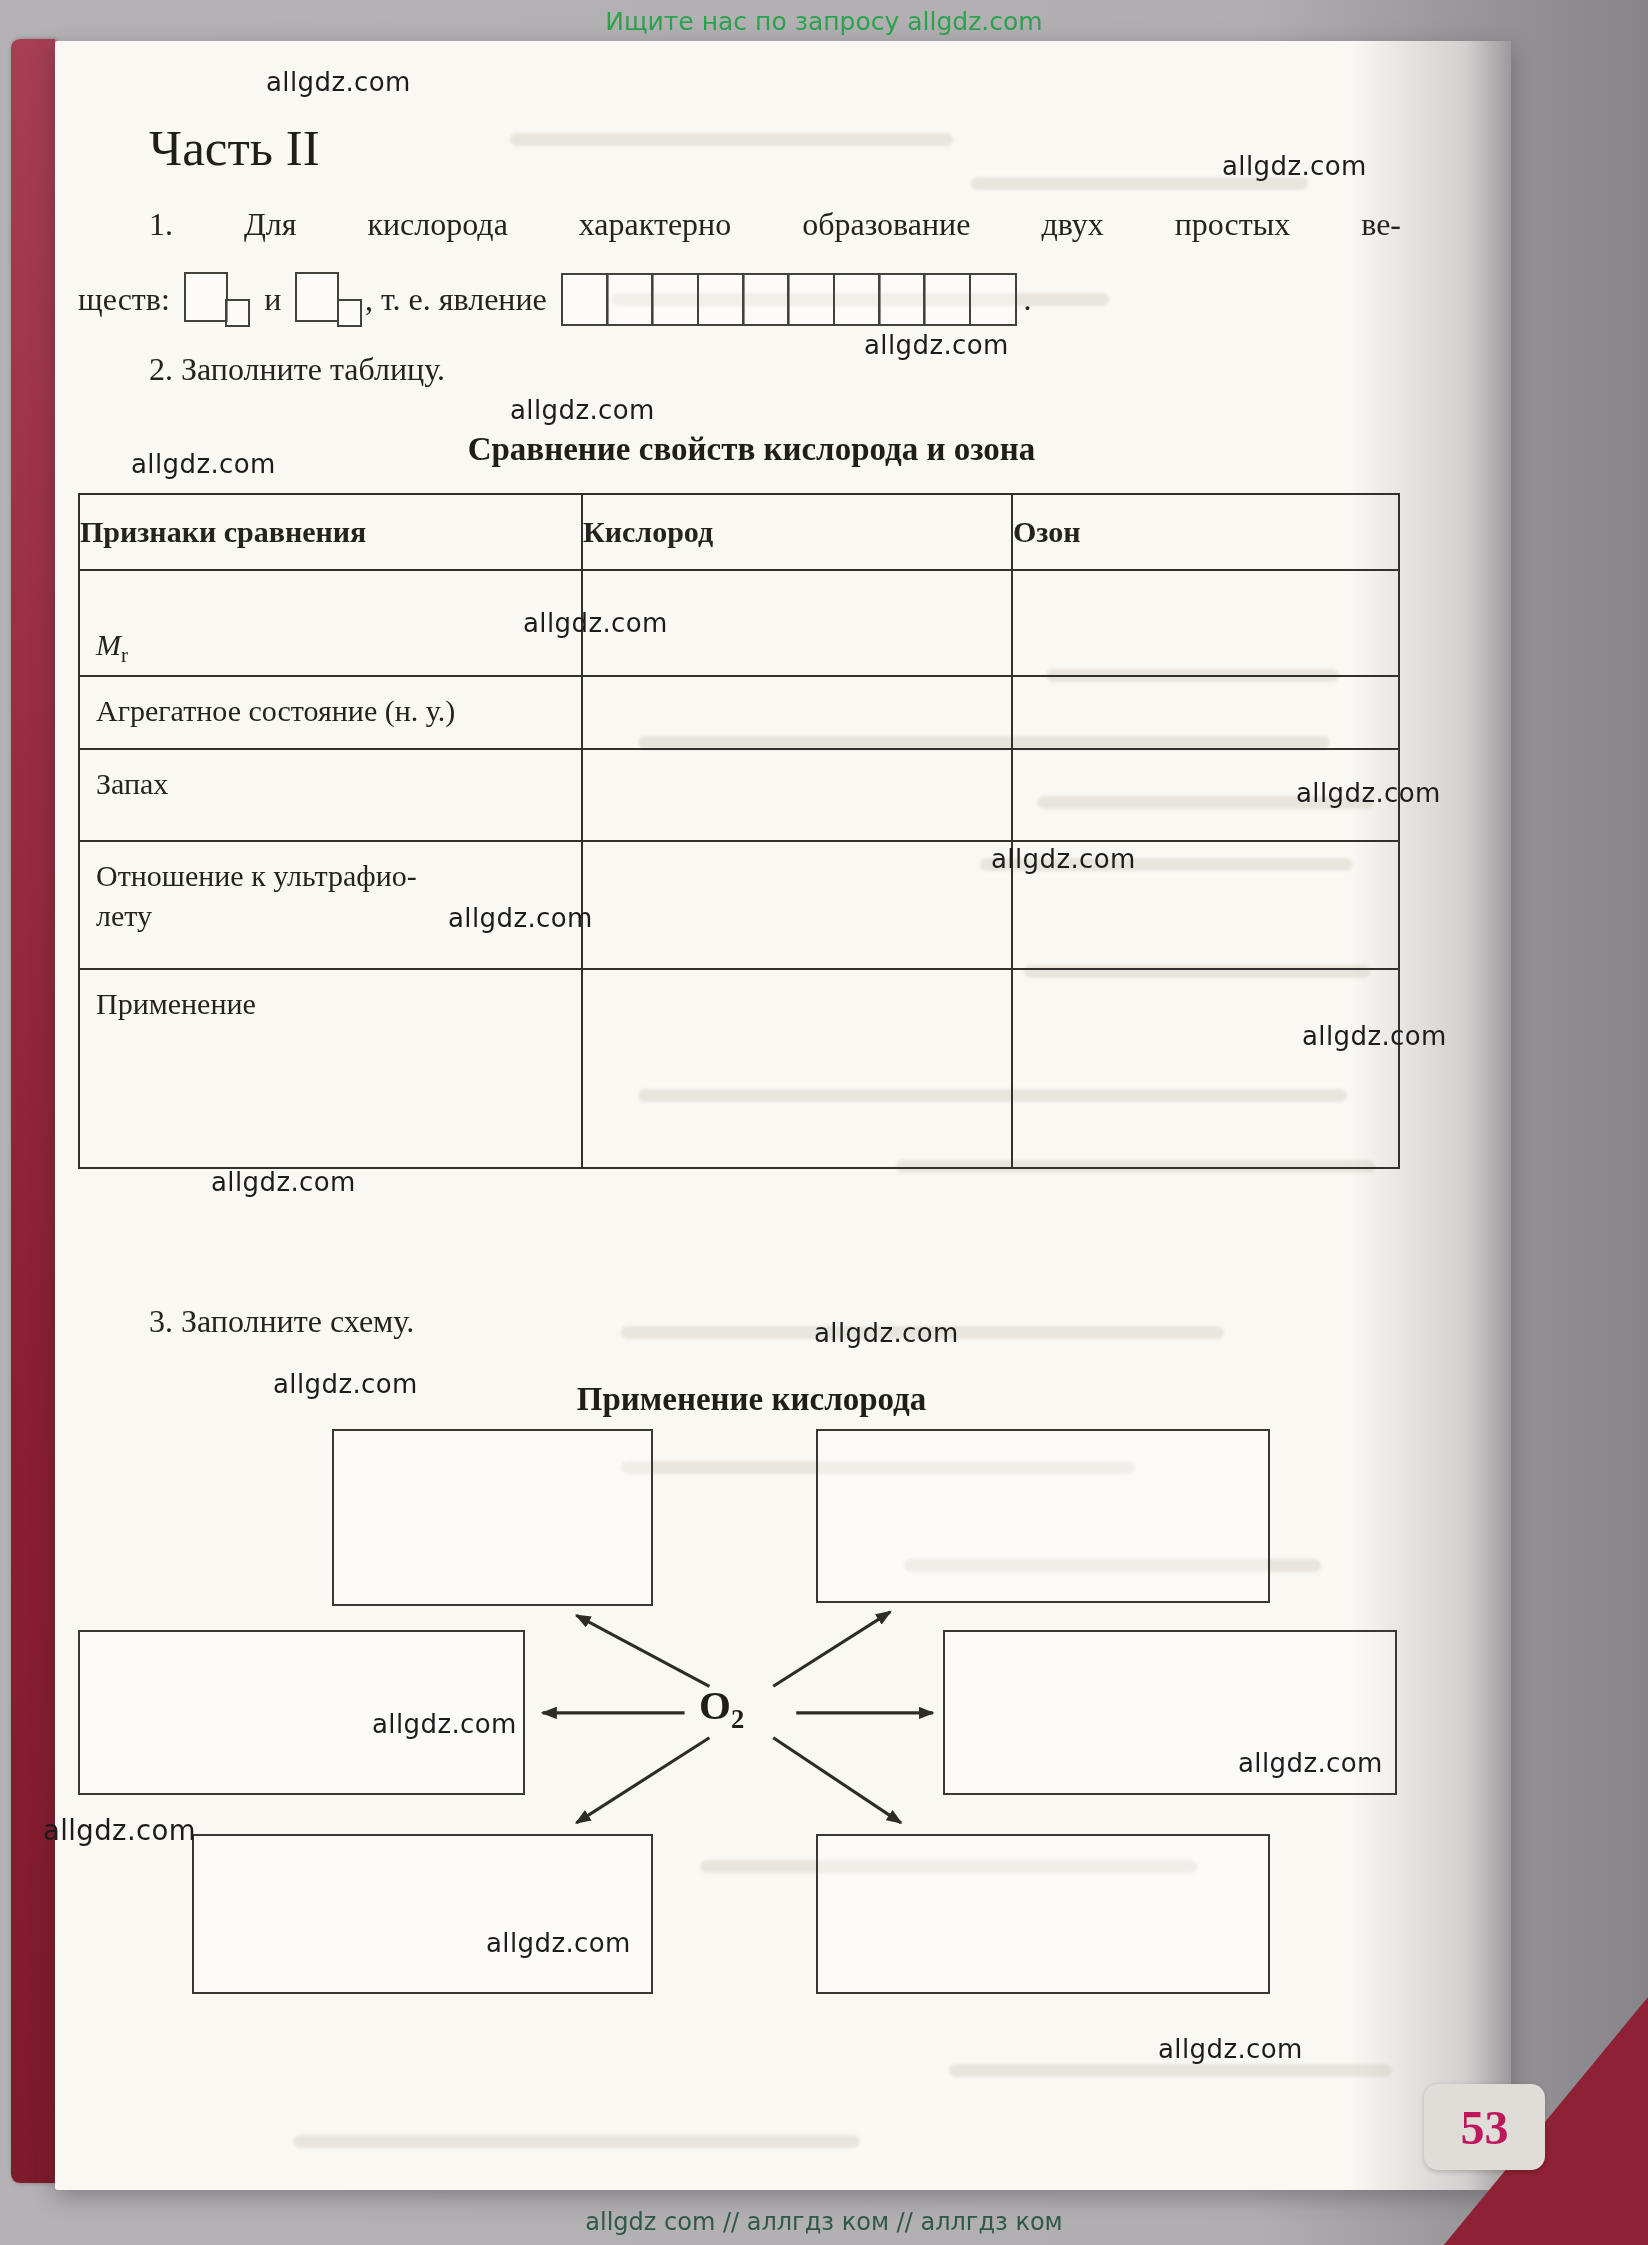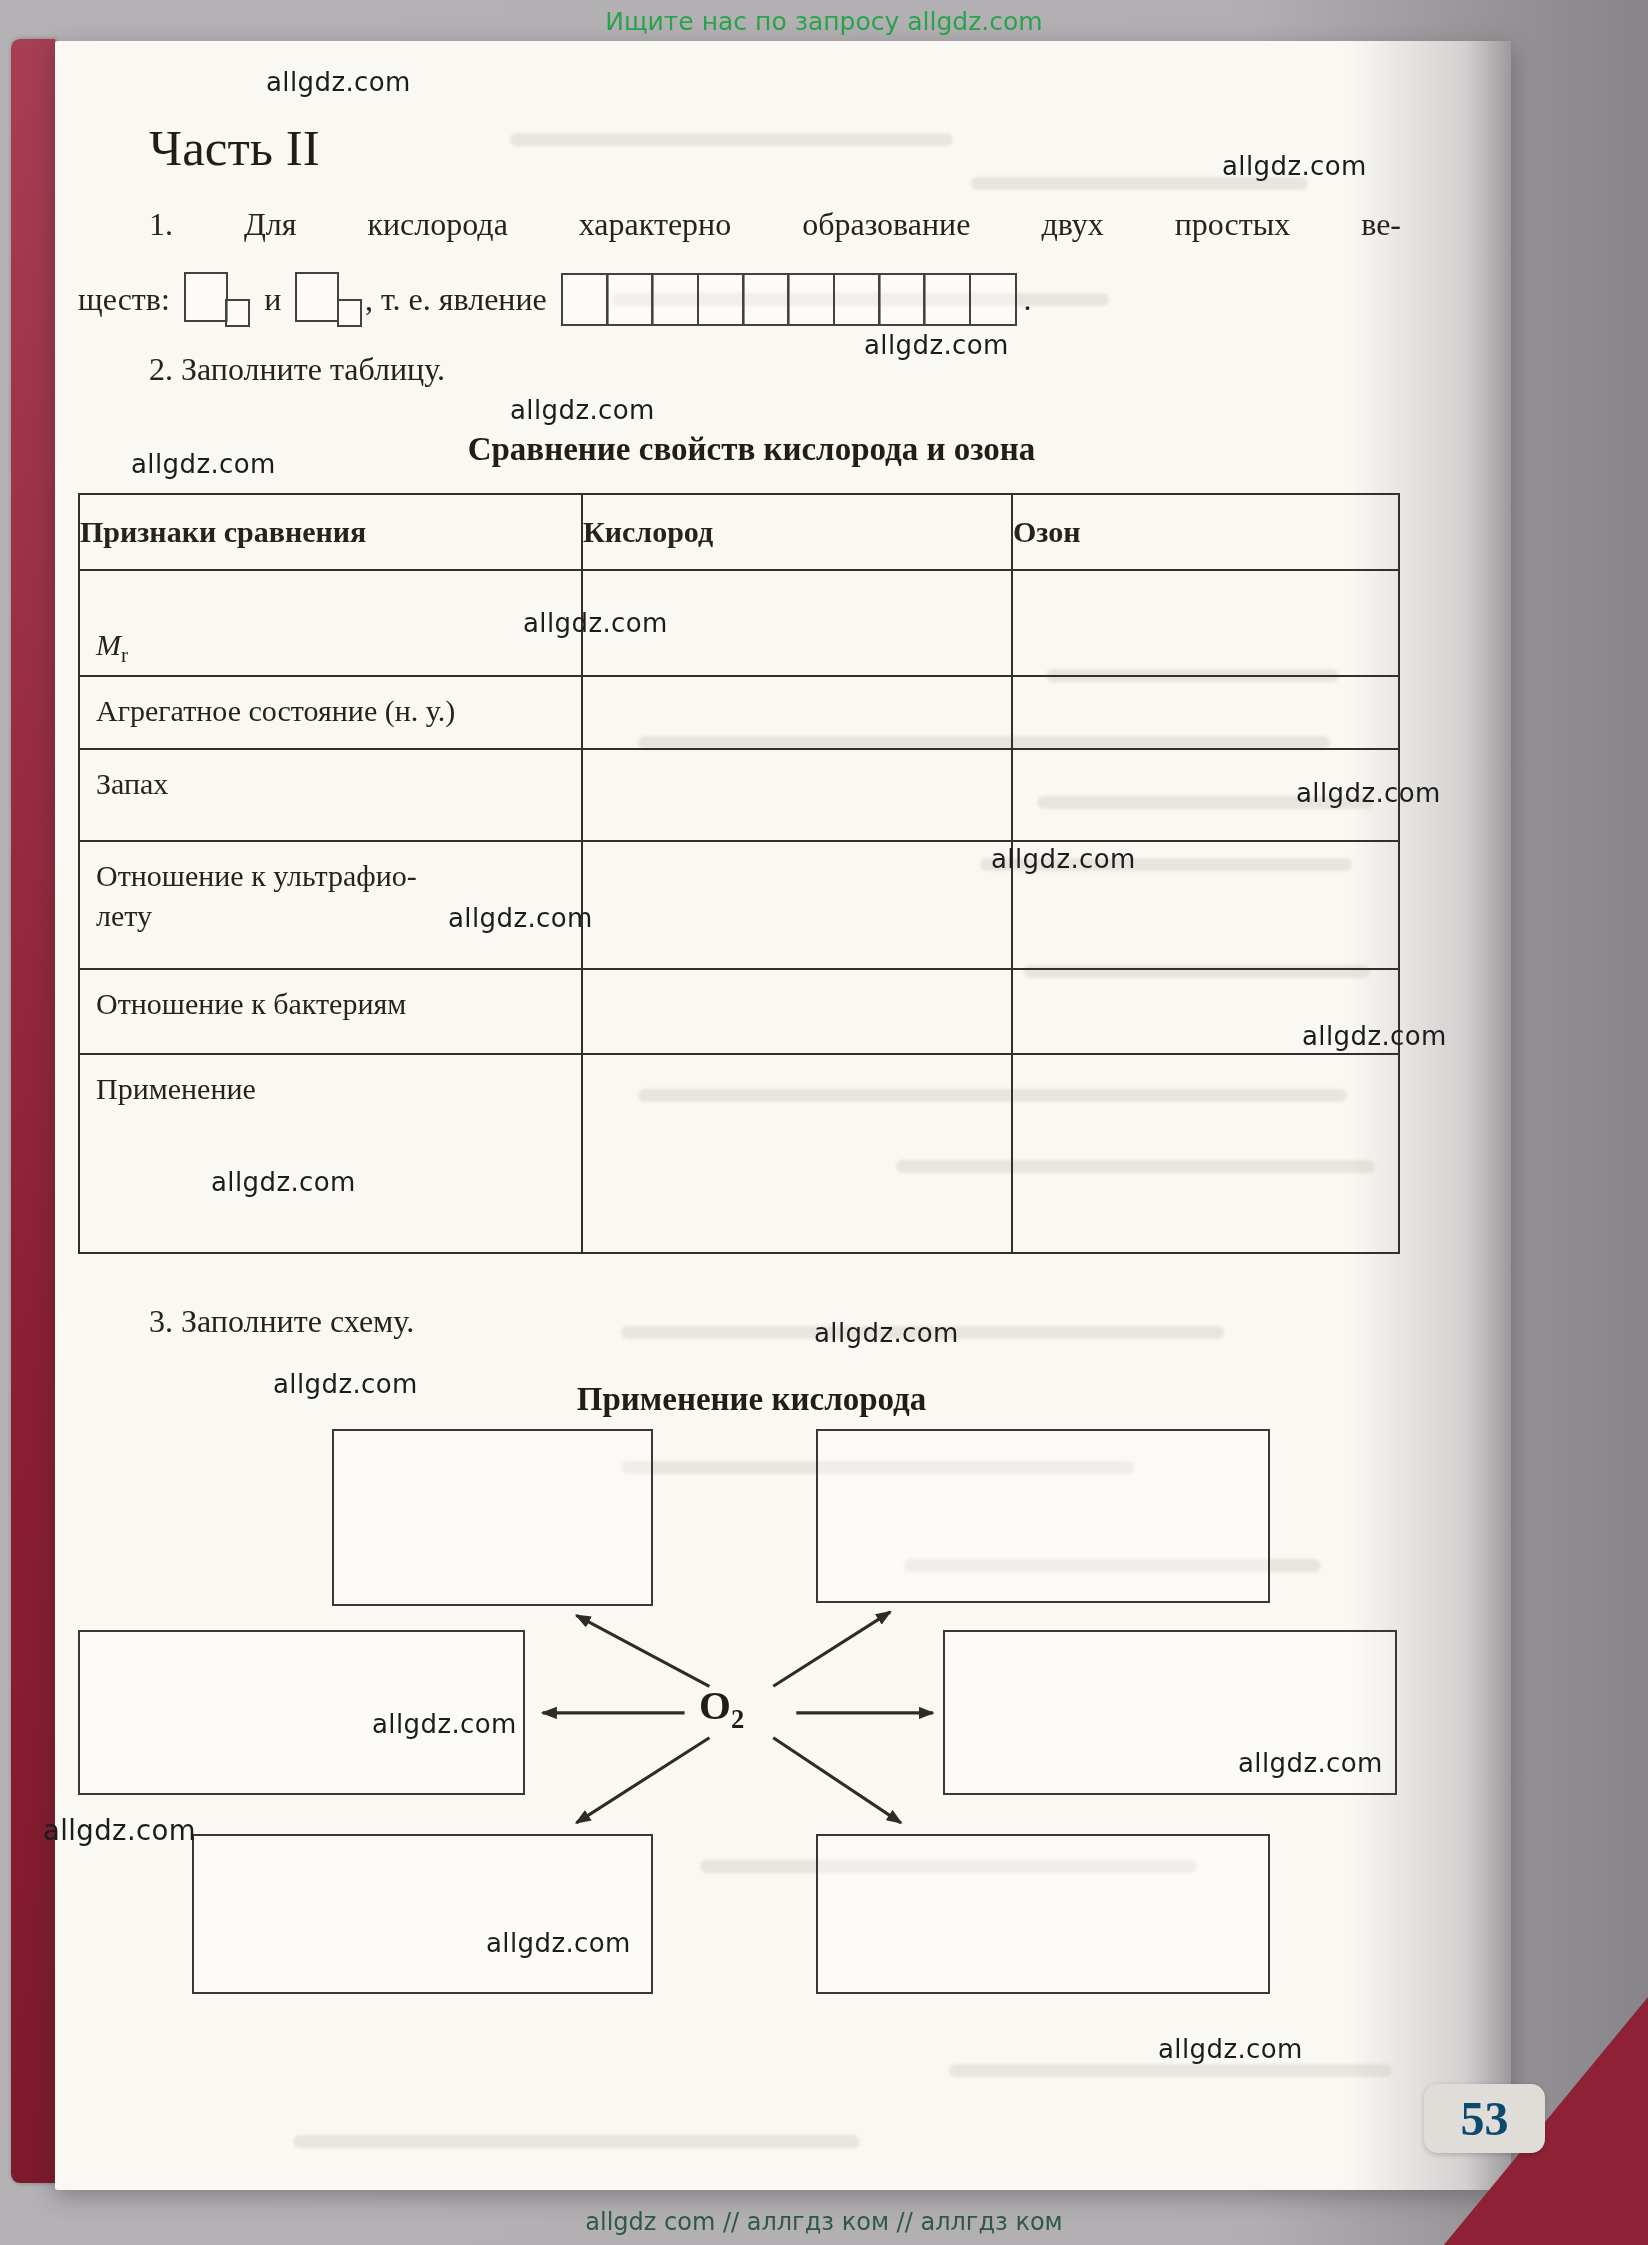--- a/index.html
+++ b/index.html
@@ -48,23 +48,23 @@
   .cmp-table tr.r3 td{height:128px}
   .cmp-table tr.r4 td{height:85px}
   .cmp-table tr.r5 td{height:199px}
   .mr-main{font-style:italic}
   .mr-sub{font-size:21px;vertical-align:sub}
   .scheme-box{position:absolute;border:2.7px solid #3b3733;background:rgba(255,255,255,.35);z-index:4}
   .o2{position:absolute;left:699px;top:1681px;font-size:41px;font-weight:bold;color:#211e1a;z-index:5}
   .o2 sub{font-size:26.6px}
   .arrows{position:absolute;left:0;top:1383px;z-index:4}
   .arr{stroke:#2f2c28;stroke-width:3.5}
-  .pagenum{position:absolute;left:1424px;top:2084px;width:121px;height:69px;background:#e0ddd9;
+  .pagenum{position:absolute;left:1424px;top:2084px;width:121px;height:86px;background:#e0ddd9;
     border-radius:14px;display:flex;align-items:center;justify-content:center;
-    font-size:48px;font-weight:bold;color:#0c4a6e;z-index:6;box-shadow:0 1.8px 5.3px rgba(0,0,0,.18)}
+    font-size:48px;font-weight:bold;color:#be185d;z-index:6;box-shadow:0 1.8px 5.3px rgba(0,0,0,.18)}
   .footer{position:absolute;left:0;top:2208px;width:100%;text-align:center;
     font-family:"DejaVu Sans",sans-serif;font-size:24px;color:#2f5847;z-index:6}
 </style>
 </head>
 <body>
 
 <div class="canvas">
 
   <div class="banner">Ищите нас по запросу allgdz.com</div>
 
@@ -171,25 +171,20 @@
         <td class="lbl">Запах</td>
         <td></td>
         <td></td>
       </tr>
       <tr class="r3">
         <td class="lbl">Отношение к ультрафио-
 лету</td>
         <td></td>
         <td></td>
       </tr>
-      <tr class="r4">
-        <td class="lbl">Отношение к бактериям</td>
-        <td></td>
-        <td></td>
-      </tr>
       <tr class="r5">
         <td class="lbl">Применение</td>
         <td></td>
         <td></td>
       </tr>
     </tbody>
   </table>
 
   <div class="task-label" style="left:149px;top:1303px">3. Заполните схему.</div>
   <div class="center-title" style="top:1381px">Применение кислорода</div>

